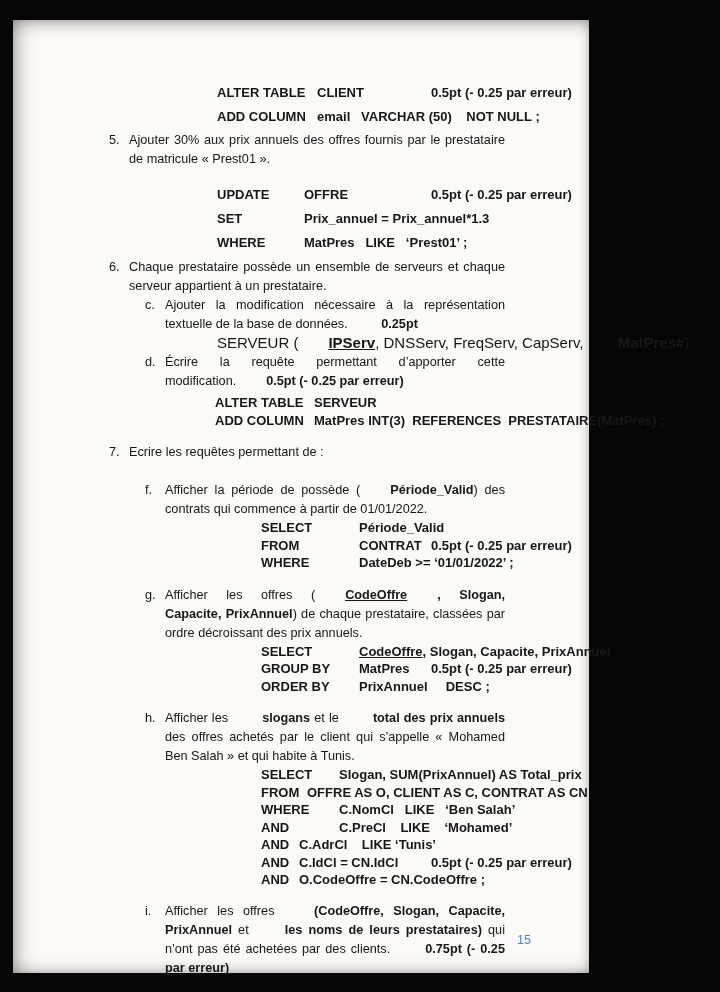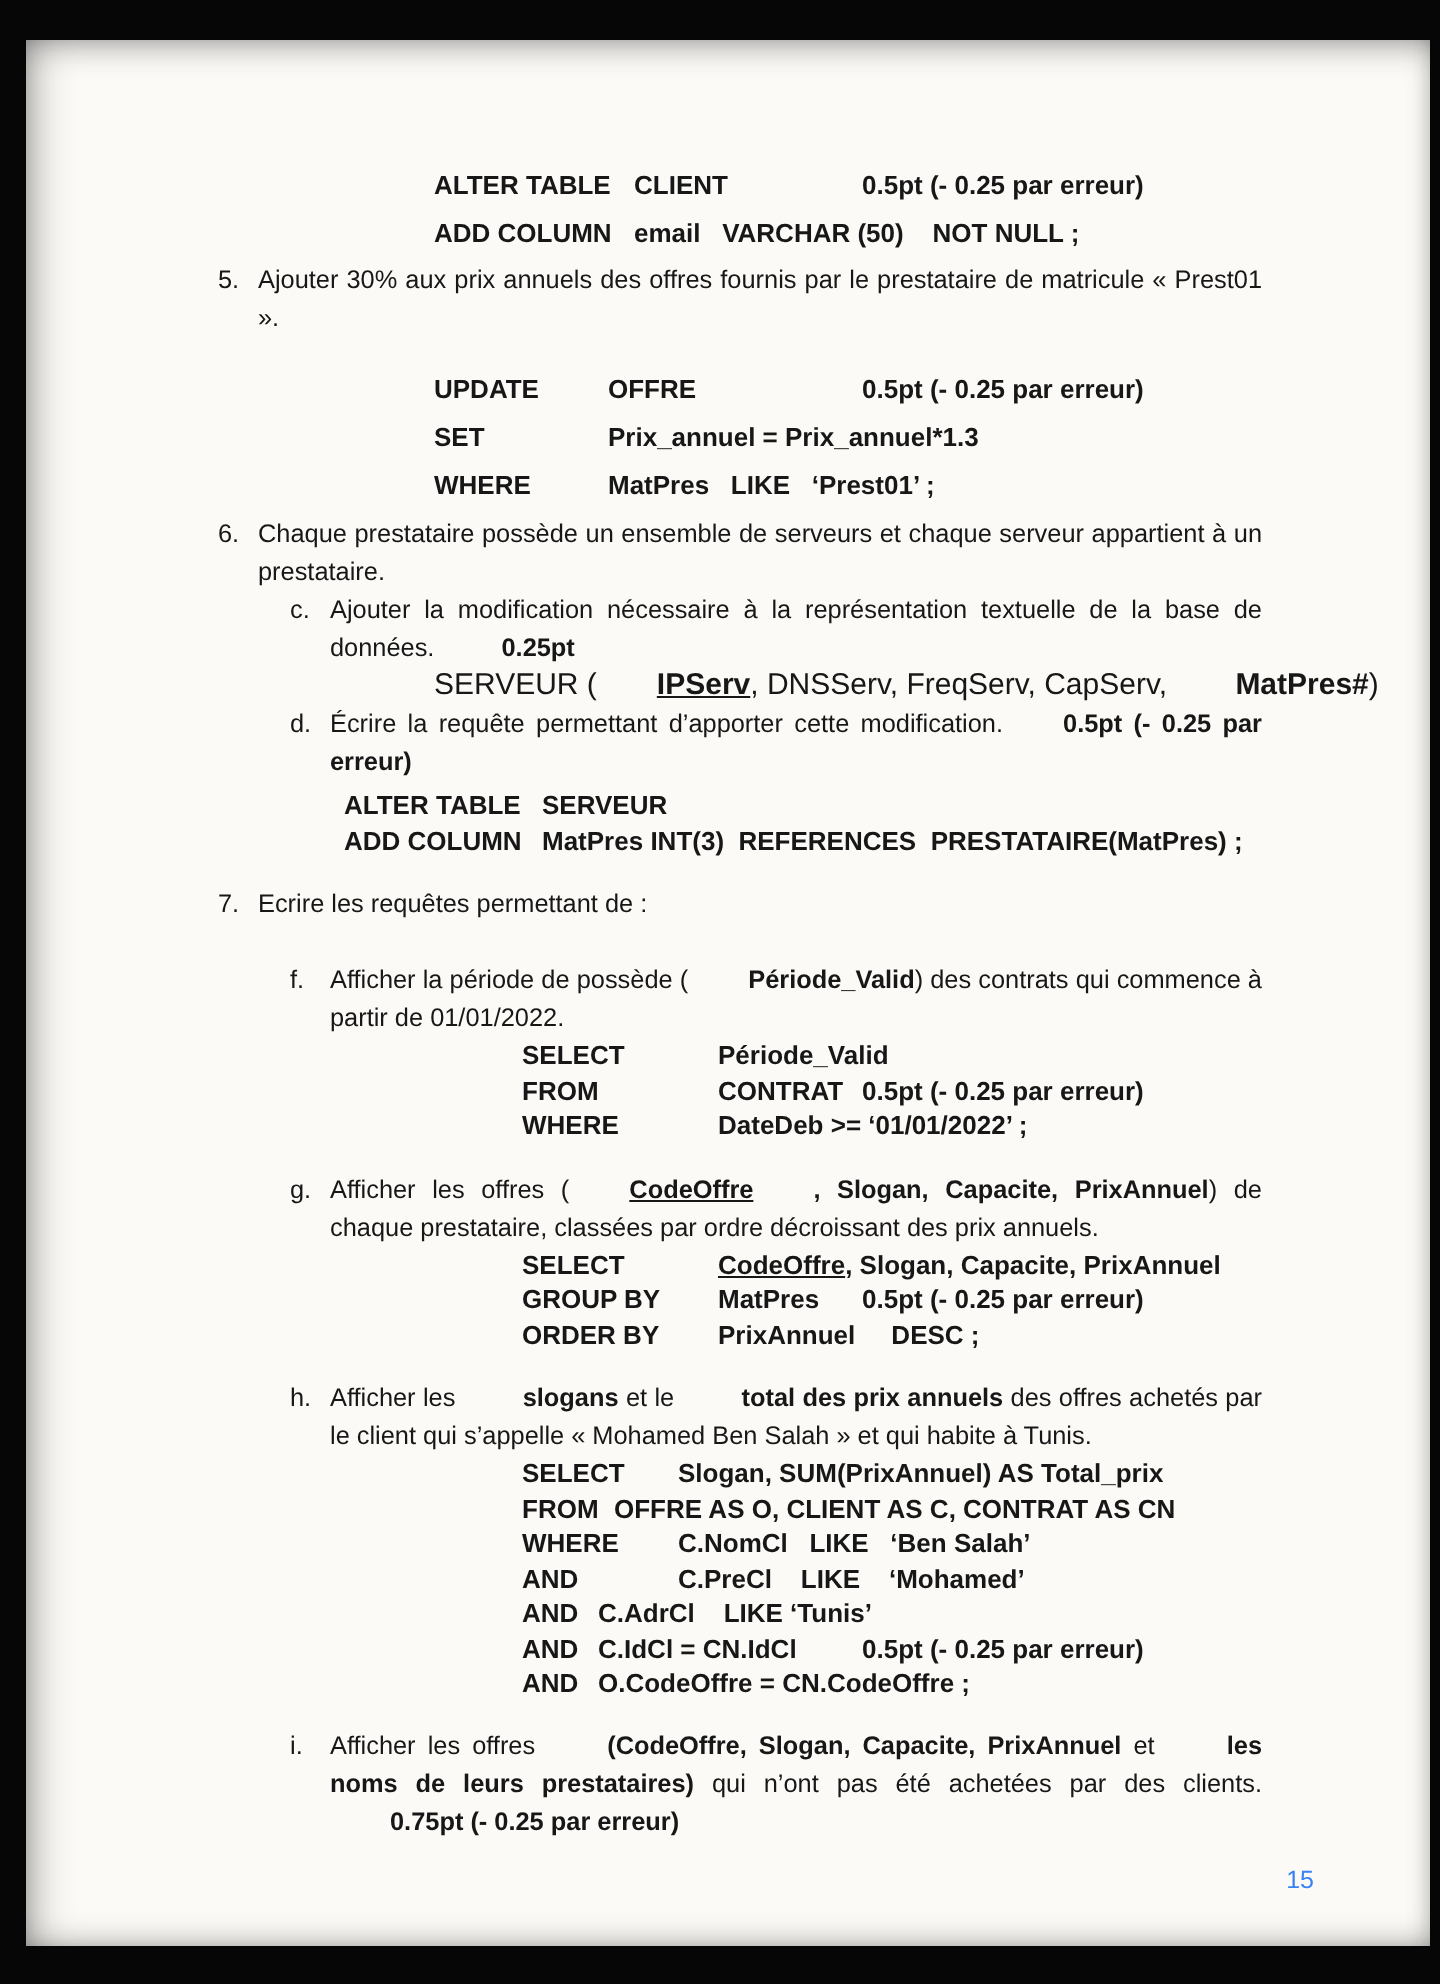--- a/index.html
+++ b/index.html
@@ -2,21 +2,21 @@
 <html><head>
 <meta charset="utf-8">
 <style>
   * { margin:0; padding:0; box-sizing:border-box; }
   html,body { width:720px; height:992px; }
   body { background:#060606; font-family:"Liberation Sans", sans-serif; }
 
   .photo { position:relative; width:720px; height:992px; background:#060606; overflow:hidden; }
 
   .page {
-    position:absolute; left:13px; top:20px; width:702px; height:953px;
+    position:absolute; left:13px; top:20px; width:576px; height:953px;
     background:#fbfaf7; color:#171717;
     padding-top:61px;
     box-shadow: inset 10px 0 22px -8px rgba(0,0,0,.35),
                 inset 0 8px 18px -8px rgba(0,0,0,.35),
                 inset -6px 0 14px -8px rgba(0,0,0,.18),
                 inset 0 -8px 16px -8px rgba(0,0,0,.22);
   }
 
   
   .item { position:relative; padding-left:116px; padding-right:84px;
@@ -45,21 +45,21 @@
   .score { position:absolute; left:418px; top:0; font-weight:bold; }
 
   
   .schema { padding-left:204px; font-size:15px; line-height:17px; white-space:pre; }
 
   
   #item5   { margin-top:2px; }
   #blk-b   { margin-top:14px; }
   #item6   { margin-top:3px; }
   #item6d  { margin-top:2px; }
-  #blk-c   { margin-top:3px; }
+  #blk-c   { margin-top:3px;padding-left:43px; }
   #item7   { margin-top:14px; }
   #item7f  { margin-top:19px; }
   #item7g  { margin-top:14px; }
   #item7h  { margin-top:14px; }
   #item7i  { margin-top:13px; }
 
   .pageno { position:absolute; right:58px; bottom:26px; font-size:12.5px; color:#3b82f6; }
 </style>
 </head>
 <body>

